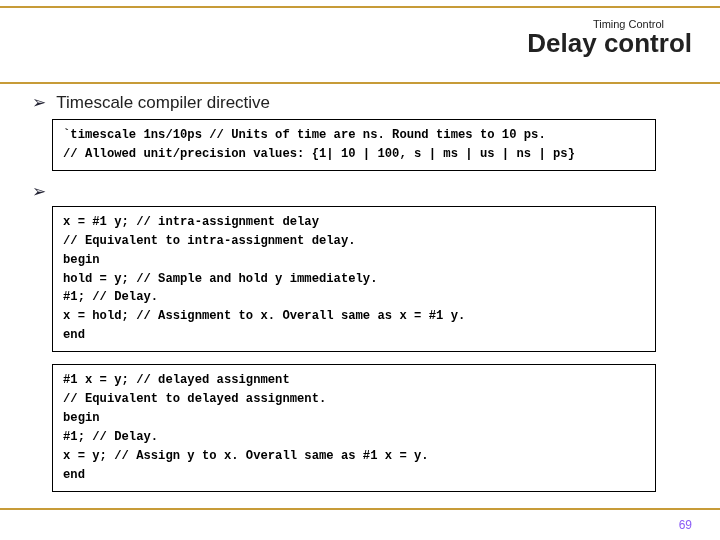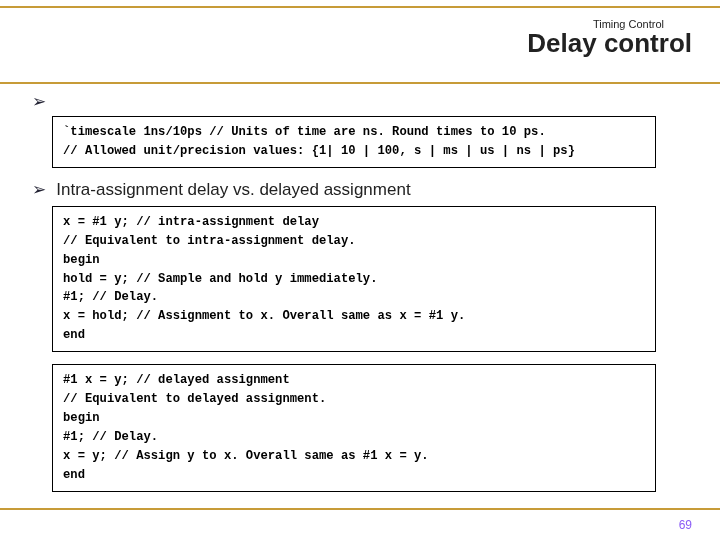--- a/index.html
+++ b/index.html
@@ -26,27 +26,27 @@
   <div class="header-row">
     <div class="corner-label">Timing Control</div>
     <div class="title">Delay control</div>
   </div>
   <div class="title-rule"></div>
 
   <div class="content">
 
     <div class="bullet-line">
       <span class="arrow">➢</span>
+      <span>Timescale compiler directive</span>
     </div>
     <div class="codebox">`timescale 1ns/10ps // Units of time are ns. Round times to 10 ps.
 // Allowed unit/precision values: {1| 10 | 100, s | ms | us | ns | ps}</div>
 
     <div class="bullet-line">
       <span class="arrow">➢</span>
-      <span>Intra-assignment delay vs. delayed assignment</span>
     </div>
     <div class="codebox">x = #1 y; // intra-assignment delay
 // Equivalent to intra-assignment delay.
 begin
 hold = y; // Sample and hold y immediately.
 #1; // Delay.
 x = hold; // Assignment to x. Overall same as x = #1 y.
 end</div>
     <div class="codebox">#1 x = y; // delayed assignment
 // Equivalent to delayed assignment.

